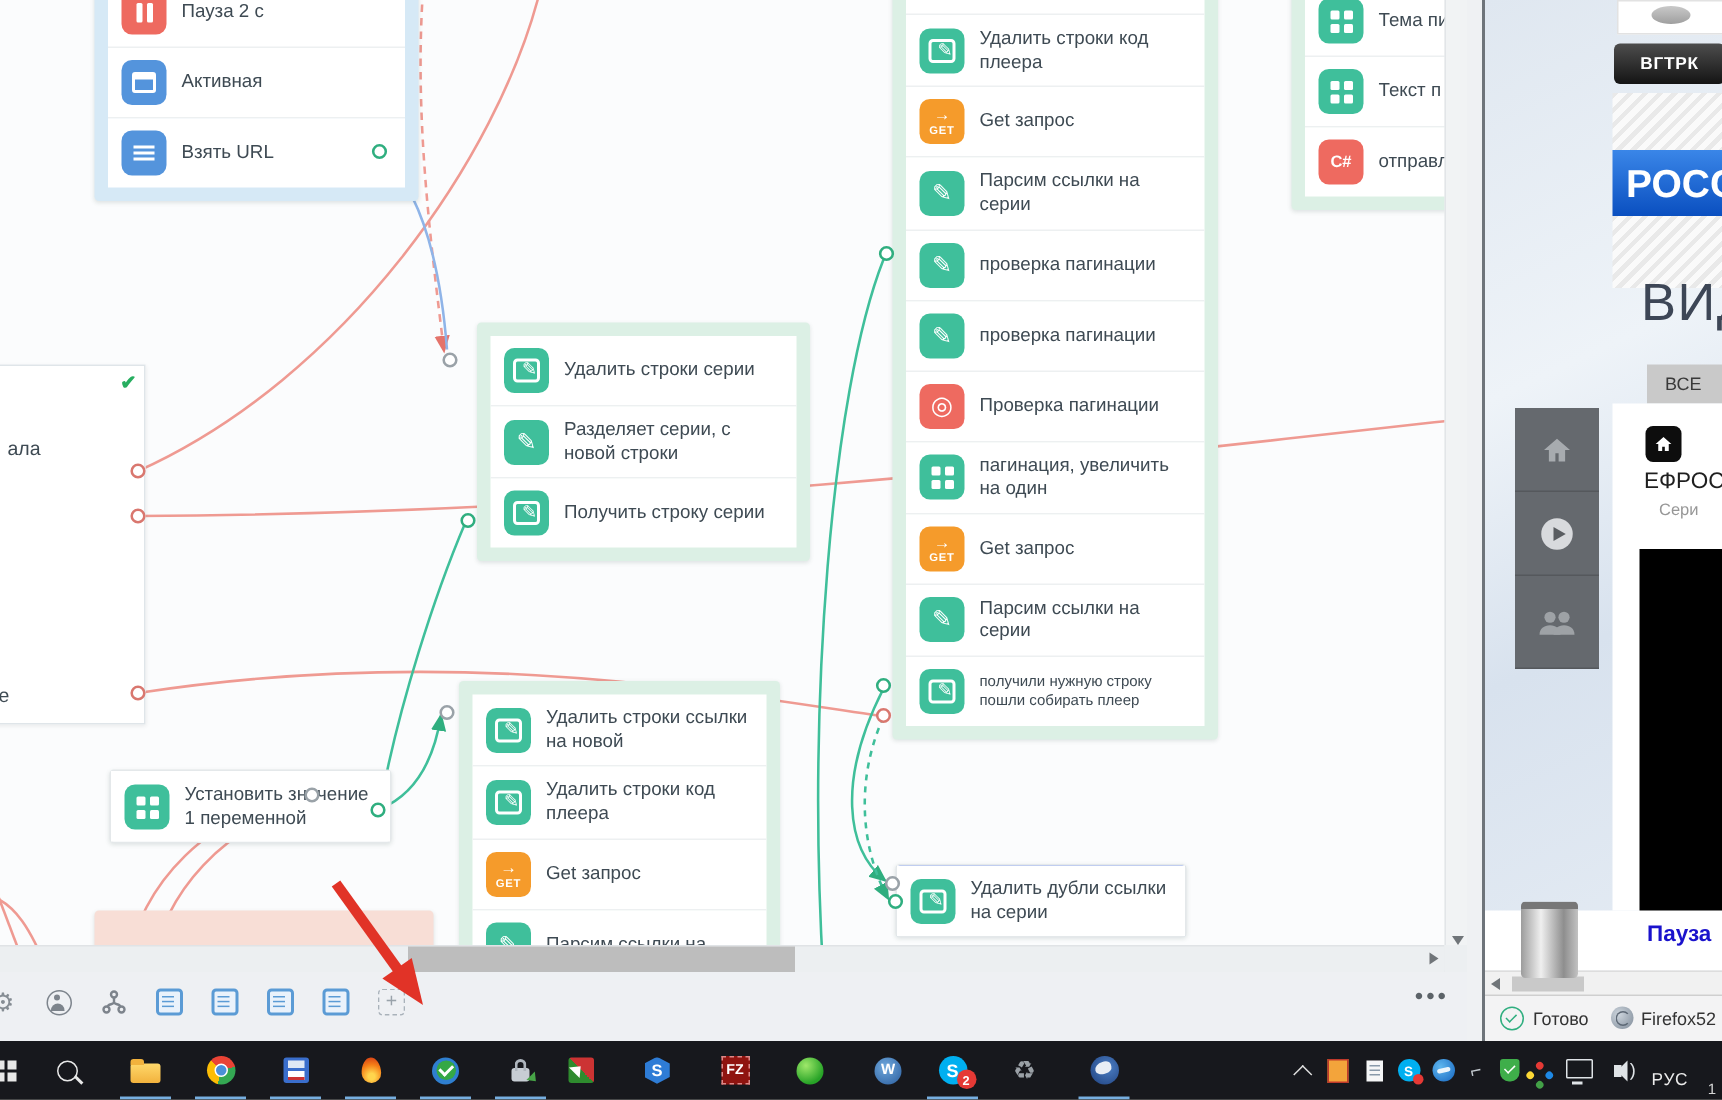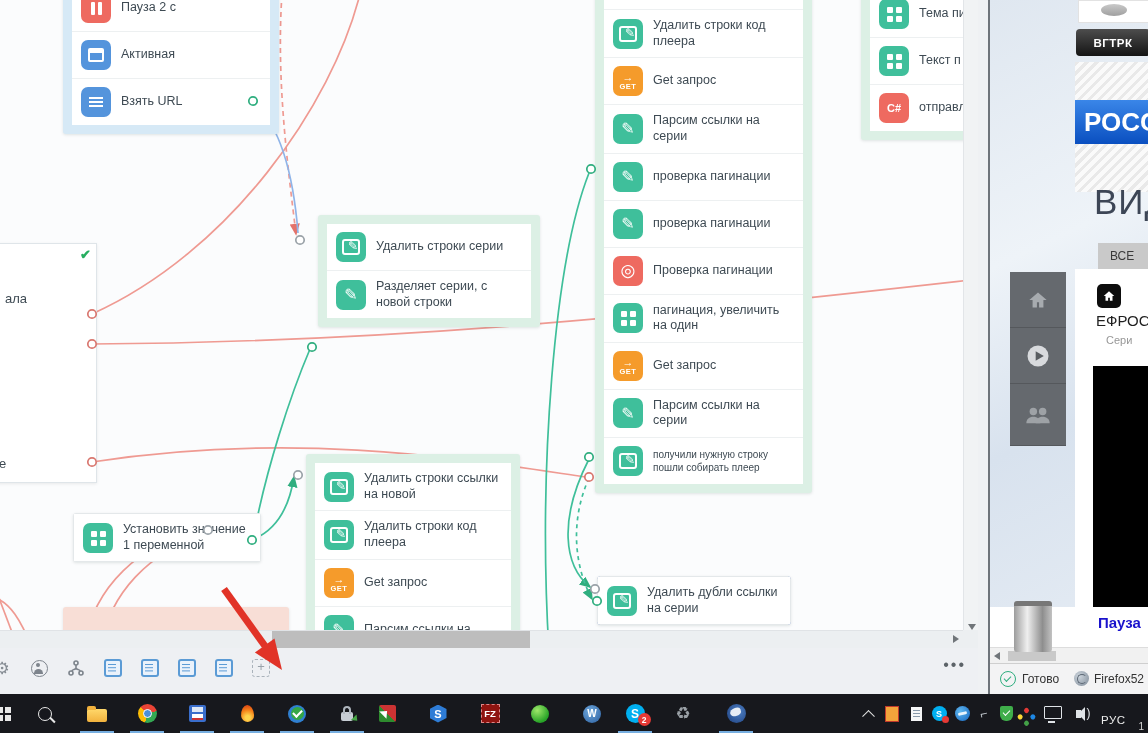--- a/index.html
+++ b/index.html
@@ -223,20 +223,24 @@
       <div class="blk">
         <span class="blk-icon" data-kind="note"></span>
         <span class="blk-label">Удалить строки серии</span>
       </div>
 
       <div class="blk">
         <span class="blk-icon" data-kind="pencil"></span>
         <span class="blk-label">Разделяет серии, с новой строки</span>
       </div>
 
+      <div class="blk">
+        <span class="blk-icon" data-kind="note"></span>
+        <span class="blk-label">Получить строку серии</span>
+      </div>
     </div>
 
   <div class="grp g-green" style="left:306px;top:454px;width:196px;">
 
       <div class="blk">
         <span class="blk-icon" data-kind="note"></span>
         <span class="blk-label">Удалить строки ссылки на новой</span>
       </div>
 
       <div class="blk">

